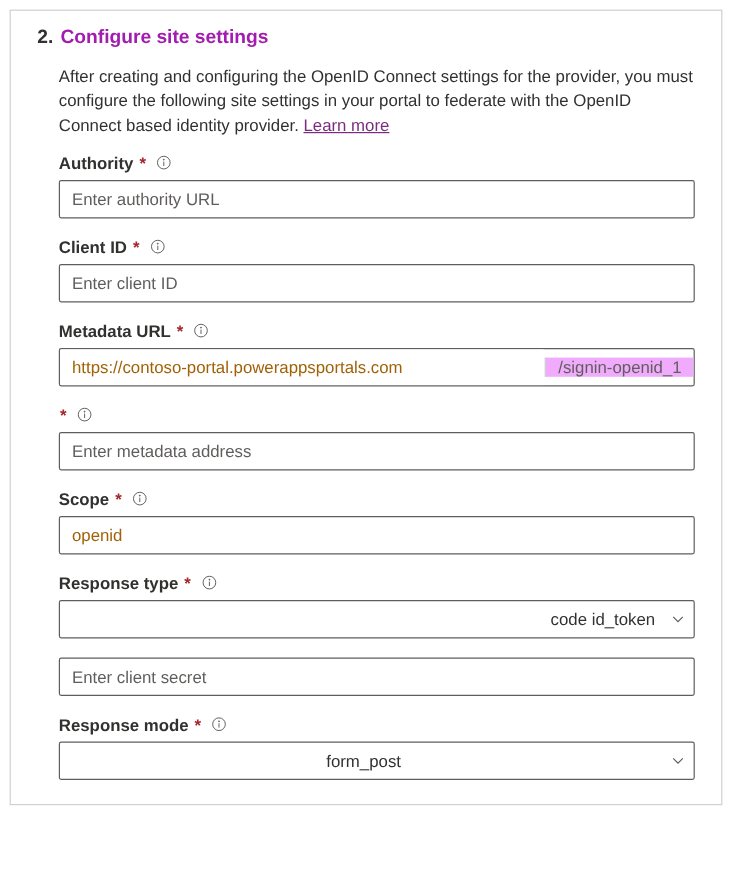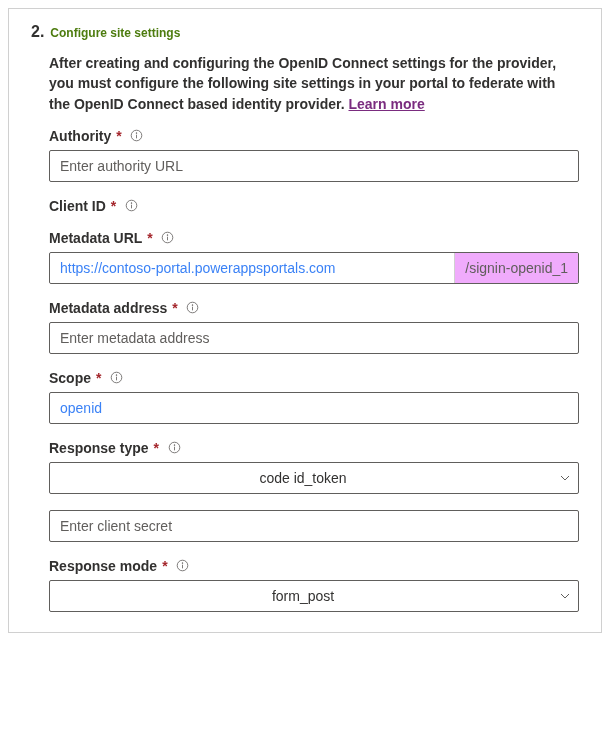--- a/index.html
+++ b/index.html
@@ -22,28 +22,27 @@
     gap: 6px;
     margin-bottom: 6px;
   }
   .step-num {
     font-weight: 600;
     font-size: 16px;
     color: #323130;
   }
   .step-title {
     font-weight: 600;
-    font-size: 12px;
-    color: #4d7c0f;
+    font-size: 16px;
+    color: #a21caf;
   }
   .step-desc {
     margin: 12px 0 14px 18px;
     line-height: 1.45;
     color: #323130;
-    font-weight: bold;
   }
   .learn-more {
     color: #7a2c7f;
     text-decoration: underline;
     cursor: pointer;
   }
   .fields {
     margin-left: 18px;
   }
   .field {
@@ -79,33 +78,34 @@
     height: 13px;
   }
   .text-input {
     width: 100%;
     height: 32px;
     border: 1px solid #605e5c;
     border-radius: 2px;
     padding: 0 10px;
     font-family: inherit;
     font-size: 14px;
-    color: #3b82f6;
+    color: #a16207;
     background: #fff;
   }
   .text-input::placeholder {
     color: #605e5c;
   }
   .suffix-wrap {
     display: flex;
     width: 100%;
     border: 1px solid #605e5c;
     border-radius: 2px;
     overflow: hidden;
     height: 32px;
+    align-items: center;
   }
   .suffix-wrap .text-input {
     border: none;
     flex: 1;
     height: 30px;
   }
   .suffix {
     background: #f0abfc;
     border-left: 1px solid #d0d0d0;
     padding: 0 10px;
@@ -183,20 +183,21 @@
         <span class="field-label">Client ID</span>
         <span class="req">*</span>
         <span class="info-icon">
           <svg viewBox="0 0 16 16" fill="none" stroke="#605e5c" stroke-width="1">
               <circle cx="8" cy="8" r="6.5"></circle>
               <circle cx="8" cy="5" r="0.5" fill="#605e5c"></circle>
               <line x1="8" y1="7" x2="8" y2="11.5"></line>
             </svg>
         </span>
       </div>
+      <input type="text" class="text-input" placeholder="Enter client ID" style="">
     </div>
 
     <div class="field">
       <div class="field-label-row">
         <span class="field-label">Metadata URL</span>
         <span class="req">*</span>
         <span class="info-icon">
           <svg viewBox="0 0 16 16" fill="none" stroke="#605e5c" stroke-width="1">
               <circle cx="8" cy="8" r="6.5"></circle>
               <circle cx="8" cy="5" r="0.5" fill="#605e5c"></circle>
@@ -205,21 +206,20 @@
         </span>
       </div>
       <div class="suffix-wrap">
         <input type="text" class="text-input" value="https://contoso-portal.powerappsportals.com" style="">
         <span class="suffix">/signin-openid_1</span>
       </div>
     </div>
 
     <div class="field">
       <div class="field-label-row">
-        <span class="field-label">Metadata address</span>
         <span class="req">*</span>
         <span class="info-icon">
           <svg viewBox="0 0 16 16" fill="none" stroke="#605e5c" stroke-width="1">
               <circle cx="8" cy="8" r="6.5"></circle>
               <circle cx="8" cy="5" r="0.5" fill="#605e5c"></circle>
               <line x1="8" y1="7" x2="8" y2="11.5"></line>
             </svg>
         </span>
       </div>
       <input type="text" class="text-input" placeholder="Enter metadata address" style="">
@@ -246,21 +246,21 @@
         <span class="req">*</span>
         <span class="info-icon">
           <svg viewBox="0 0 16 16" fill="none" stroke="#605e5c" stroke-width="1">
               <circle cx="8" cy="8" r="6.5"></circle>
               <circle cx="8" cy="5" r="0.5" fill="#605e5c"></circle>
               <line x1="8" y1="7" x2="8" y2="11.5"></line>
             </svg>
         </span>
       </div>
       <div class="select-wrap">
-        <button type="button" class="select" style="text-align:center">code id_token</button>
+        <button type="button" class="select" style="text-align:right">code id_token</button>
         <span class="chevron">
           <svg viewBox="0 0 12 12" fill="none" stroke="#605e5c" stroke-width="1">
               <polyline points="2,4 6,8 10,4"></polyline>
             </svg>
         </span>
       </div>
     </div>
 
     <div class="field">
       <input type="text" class="text-input" placeholder="Enter client secret" style="">

